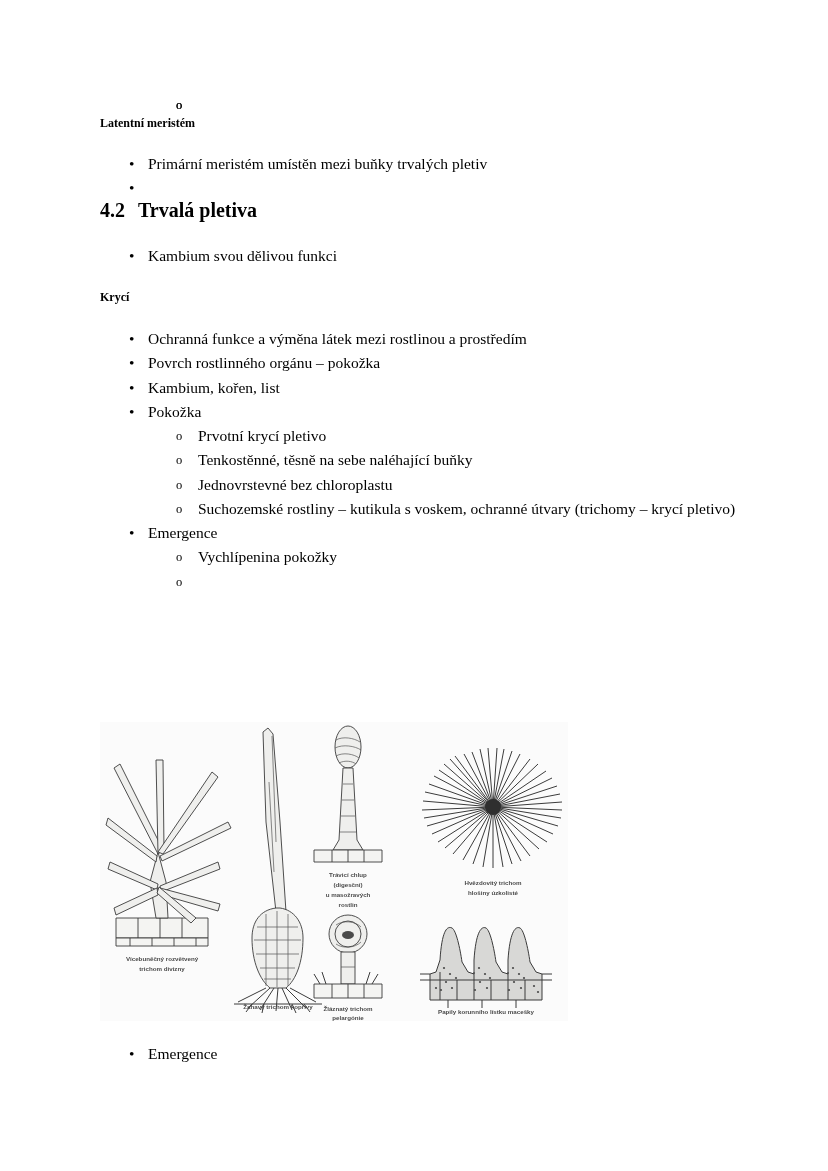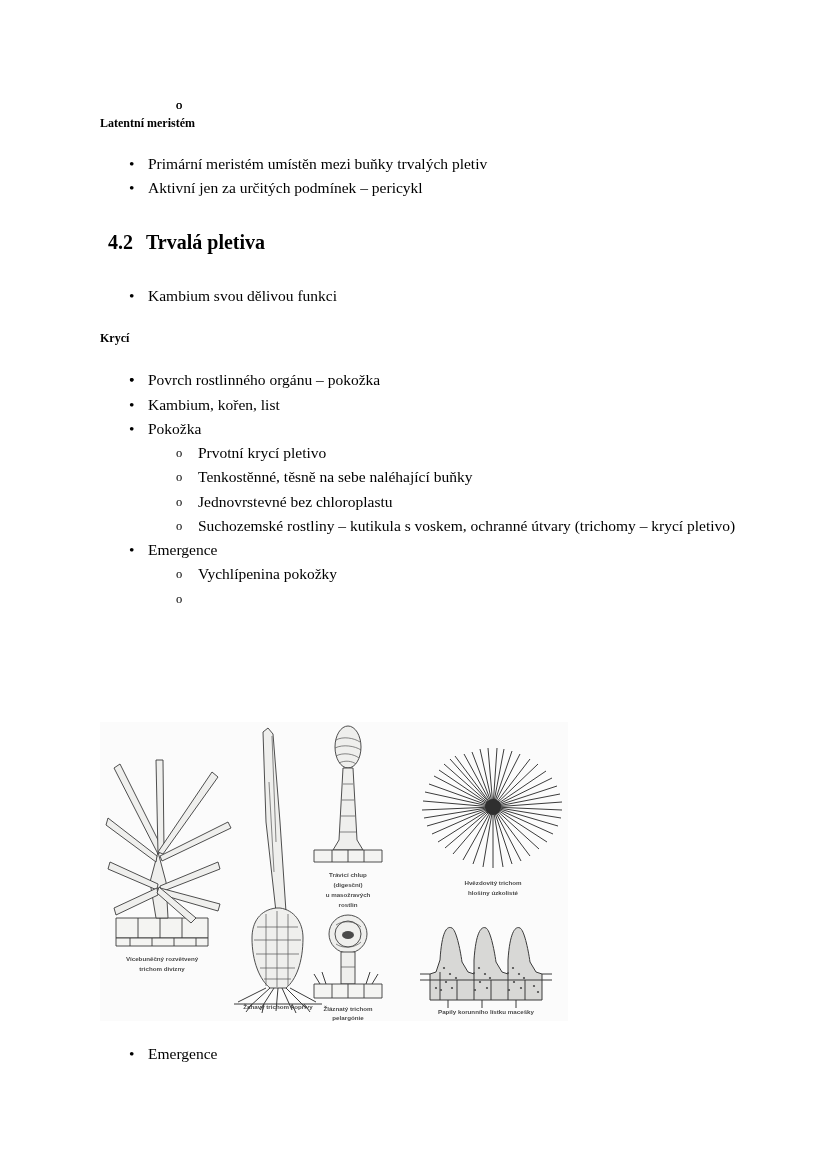--- a/index.html
+++ b/index.html
@@ -69,21 +69,21 @@
   h2.h-plain {
     font-size: 12px;
     font-weight: bold;
     margin: 0;
     padding: 0;
     line-height: 1.4;
   }
   h2.h-num {
     font-size: 20px;
     font-weight: bold;
-    margin: 8px;
+    margin: 0;
     padding: 0;
     line-height: 1.4;
     display: flex;
   }
   h2.h-num .num { width: 38px; flex: 0 0 38px; }
 
   .sp-a { height: 22px; }
   .sp-b { height: 20px; }
   .sp-c { height: 20px; }
   .sp-d { height: 20px; }
@@ -143,21 +143,20 @@
 
     <div class="sp-b"></div>
 
     <ul class="lvl1">
       <li class="l1">
         <span class="mk">•</span>
         <span class="txt">Primární meristém umístěn mezi buňky trvalých pletiv</span>
       </li>
       <li class="l1">
         <span class="mk">•</span>
-        <span class="txt">Aktivní jen za určitých podmínek – pericykl</span>
       </li>
     </ul>
 
     <div class="sp-c"></div>
 
     <h2 class="h-num">
       <span class="num">4.2</span>
       <span>Trvalá pletiva</span>
     </h2>
 
@@ -172,20 +171,21 @@
 
     <div class="sp-e"></div>
 
     <h2 class="h-plain">Krycí</h2>
 
     <div class="sp-f"></div>
 
     <ul class="lvl1">
       <li class="l1">
         <span class="mk">•</span>
+        <span class="txt">Ochranná funkce a výměna látek mezi rostlinou a prostředím</span>
       </li>
       <li class="l1">
         <span class="mk">•</span>
         <span class="txt">Povrch rostlinného orgánu – pokožka</span>
       </li>
       <li class="l1">
         <span class="mk">•</span>
         <span class="txt">Kambium, kořen, list</span>
       </li>
       <li class="l1">

